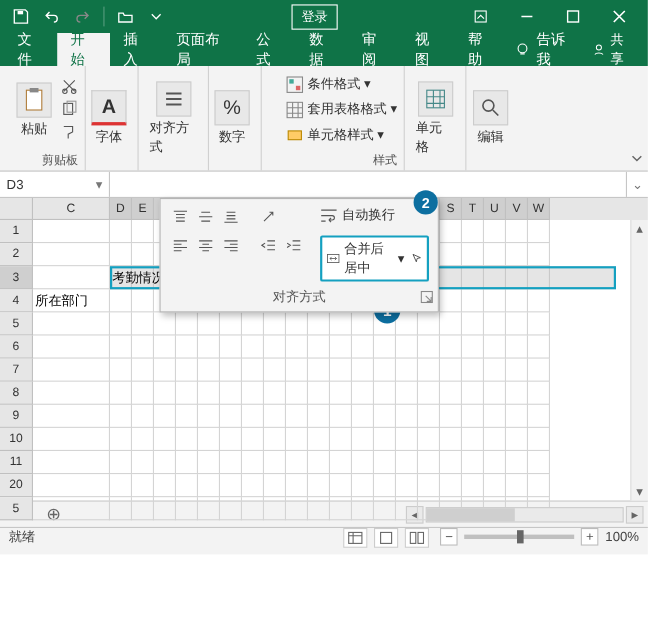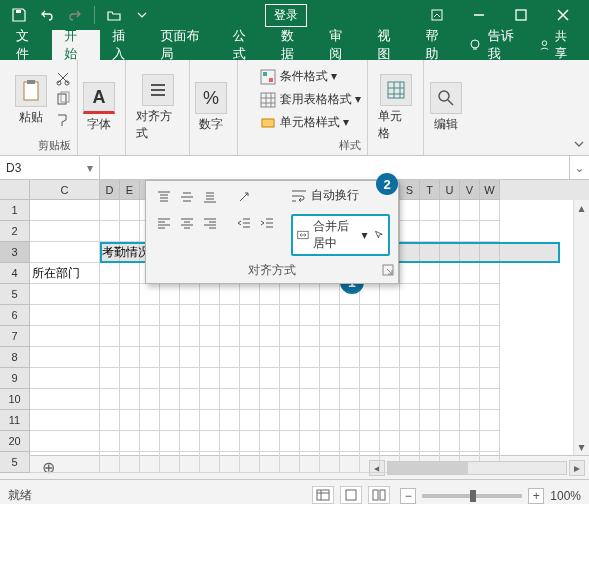--- a/index.html
+++ b/index.html
@@ -80,21 +80,21 @@
 .sheetnav { display:flex; gap:6px; padding:0 8px; color:#888; }
 .sheetnav span { cursor:pointer; }
 .sheettab { border:1px solid #c0c0c0; border-bottom:2px solid #0f7347; background:#fff; padding:2px 14px; font-size:12px; color:#0f7347; cursor:pointer; }
 .addsheet { padding:0 8px; color:#666; cursor:pointer; font-size:16px; }
 .sheettabs .hscroll-area { flex:1; display:flex; align-items:center; justify-content:flex-end; gap:2px; padding-right:4px;}
 .hsb-arrow { width:16px; height:16px; background:#eaeaea; border:1px solid #ccc; display:flex;align-items:center;justify-content:center; color:#666; cursor:pointer;}
 .hsb-track { width:180px; height:14px; background:#eaeaea; border:1px solid #ccc; position:relative;}
 .hsb-thumb { position:absolute; left:0; top:0; bottom:0; width:80px; background:#cfcfcf;}
 
 
-.statusbar { height:24px; background:#f3f3f3; display:flex; align-items:flex-end; padding:0 8px; font-size:12px; color:#444; }
+.statusbar { height:24px; background:#f3f3f3; display:flex; align-items:flex-start; padding:0 8px; font-size:12px; color:#444; }
 .statusbar .views { display:flex; gap:6px; margin-left:auto; margin-right:10px;}
 .viewbtn { width:22px; height:18px; border:1px solid #ccc; background:#fff; display:flex; align-items:center; justify-content:center; cursor:pointer;}
 .zoom { display:flex; align-items:center; gap:6px; }
 .zoom .track { width:100px; height:4px; background:#c0c0c0; position:relative; }
 .zoom .thumb { position:absolute; left:48px; top:-4px; width:6px; height:12px; background:#666; }
 .zoom .btn { width:16px; height:16px; border:1px solid #bbb; background:#fff; display:flex; align-items:center; justify-content:center; cursor:pointer; color:#555;}
 </style>
 </head>
 <body>
 

